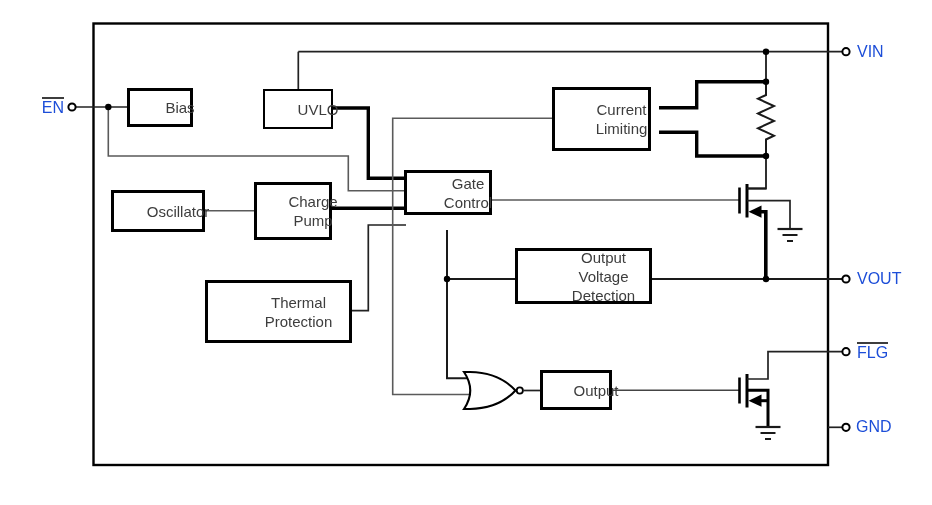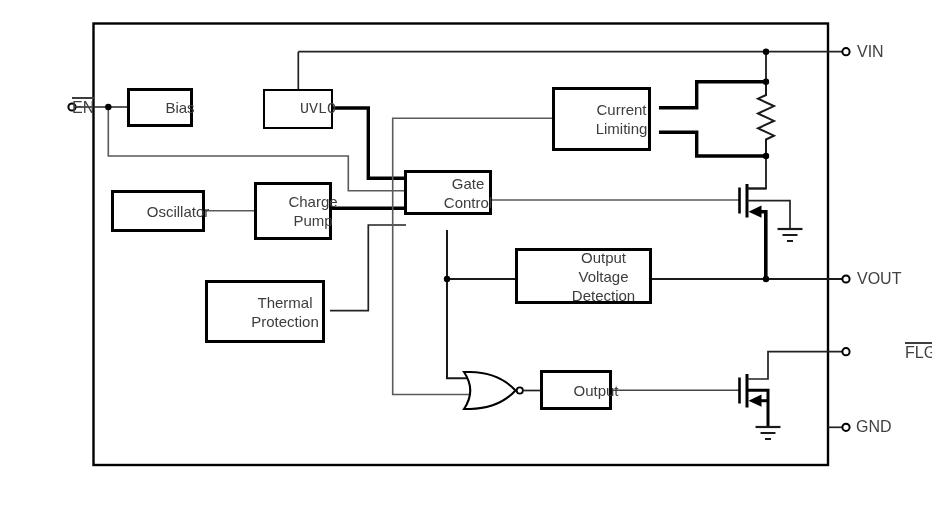--- a/index.html
+++ b/index.html
@@ -5,28 +5,28 @@
   html,body{margin:0;padding:0;background:#fff;}
   .canvas{
     position:relative;width:932px;height:505px;background:#ffffff;
     font-family:"Liberation Sans", sans-serif;color:#3d3d3d;overflow:hidden;
   }
   svg.layer{position:absolute;left:0;top:0;z-index:1;}
   .block{
     position:absolute;z-index:2;background:#ffffff;border:3px solid #000;
     box-sizing:border-box;display:flex;align-items:center;justify-content:center;padding-left:40px;
   }
-  .block.thin-border{border-width:2px;font-family:Liberation Mono, monospace;}
+  .block.thin-border{border-width:2px;}
   .block-label{
     white-space:pre-line;text-align:center;font-size:15px;line-height:19px;color:#3d3d3d;
   }
   .pin-label{
-    position:absolute;z-index:2;font-size:16px;line-height:18px;color:#404040;
+    position:absolute;z-index:2;font-size:16px;line-height:18px;color:#1d4ed8;
   }
-  .pin-label .ovl{display:inline-block;border-top:2px solid #3d3d3d;padding-top:0px;margin-left:48px;}
+  .pin-label .ovl{display:inline-block;border-top:2px solid #3d3d3d;padding-top:0px;}
   .align-right{text-align:right;}
 </style>
 </head>
 <body>
 
 <div class="canvas">
 
   <svg class="layer" width="932" height="505" viewBox="0 0 932 505">
 
     <rect x="93.5" y="23.5" width="734.5" height="441.5" fill="none" stroke="#000" stroke-width="2.4"></rect>
@@ -146,21 +146,21 @@
   <div class="block" style="left:404px;top:170px;width:88px;height:45px">
     <span class="block-label">Gate
 Control</span>
   </div>
 
   <div class="block" style="left:515px;top:248px;width:137px;height:56px">
     <span class="block-label">Output Voltage
 Detection</span>
   </div>
 
-  <div class="block" style="left:205px;top:280px;width:120px;height:63px">
+  <div class="block" style="left:205px;top:280px;width:147px;height:63px">
     <span class="block-label">Thermal
 Protection</span>
   </div>
 
   <div class="block" style="left:540px;top:370px;width:72px;height:40px">
     <span class="block-label">Output</span>
   </div>
 
   <div class="pin-label align-right" style="left:24px;top:97px;width:40px">
     <span class="ovl">EN</span>

